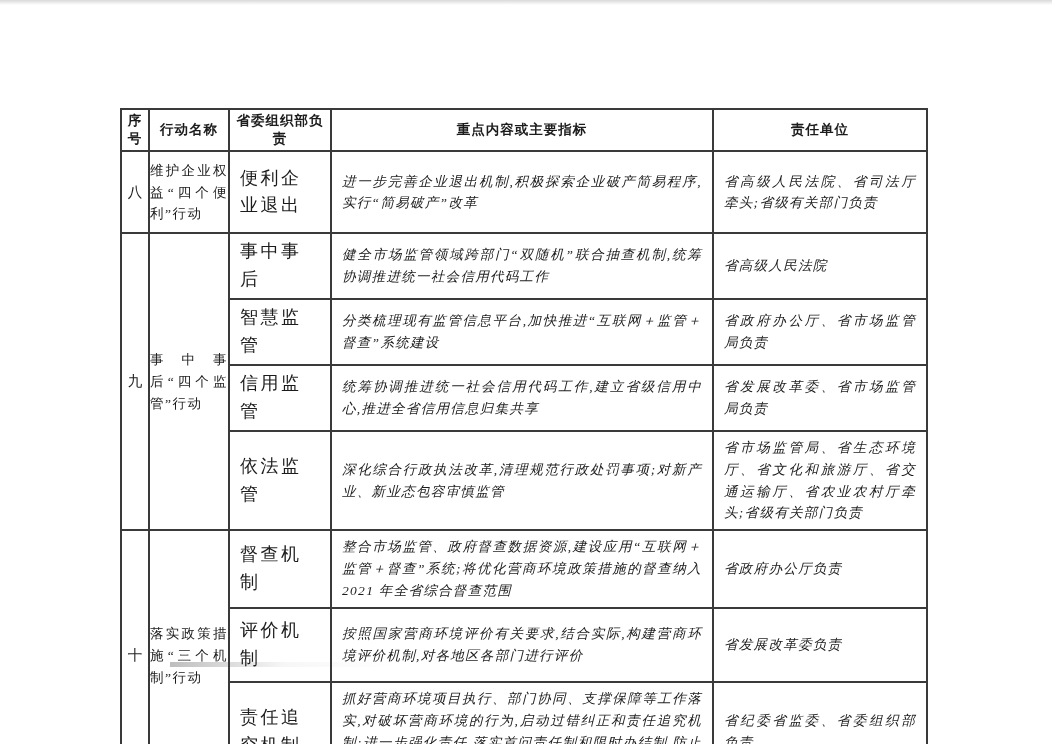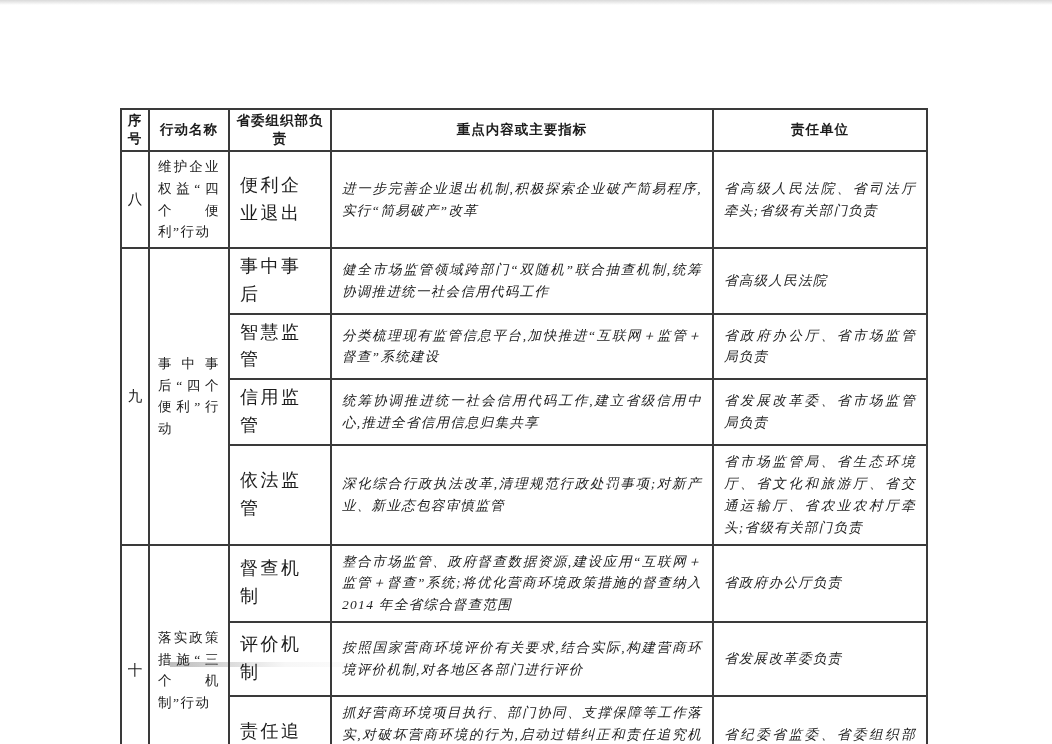--- a/index.html
+++ b/index.html
@@ -56,21 +56,21 @@
   }
   .c-serial {
     text-align: center;
     font-size: 14.5px;
     padding: 2px;
   }
   .c-name {
     font-size: 13.5px;
     letter-spacing: 1.5px;
     line-height: 1.6;
-    padding: 4px 8px;
+    padding: 4px 0;
     text-align: justify;
     text-justify: inter-character;
     margin-top: 48px;
   }
   .c-detail {
     font-size: 18px;
     letter-spacing: 2.5px;
     line-height: 1.55;
     padding: 4px 15px 4px 10px;
   }
@@ -112,21 +112,21 @@
     <tr style="height:82px">
       <td class="c-serial">八</td>
       <td class="c-name">维护企业权益“四个便利”行动</td>
       <td class="c-detail">便利企业退出</td>
       <td class="c-ind">进一步完善企业退出机制,积极探索企业破产简易程序,实行“简易破产”改革</td>
       <td class="c-unit">省高级人民法院、省司法厅牵头;省级有关部门负责</td>
     </tr>
 
     <tr style="height:44px">
       <td class="c-serial" rowspan="4">九</td>
-      <td class="c-name" rowspan="4">事中事后“四个便利”行动</td>
+      <td class="c-name" rowspan="4">事中事后“四个监管”行动</td>
       <td class="c-detail">事中事后</td>
       <td class="c-ind">健全市场监管领域跨部门“双随机”联合抽查机制,统筹协调推进统一社会信用代码工作</td>
       <td class="c-unit">省高级人民法院</td>
     </tr>
     <tr style="height:46px">
       <td class="c-detail">智慧监管</td>
       <td class="c-ind">分类梳理现有监管信息平台,加快推进“互联网＋监管＋督查”系统建设</td>
       <td class="c-unit">省政府办公厅、省市场监管局负责</td>
     </tr>
     <tr style="height:46px">
@@ -137,21 +137,21 @@
     <tr style="height:78px">
       <td class="c-detail">依法监管</td>
       <td class="c-ind">深化综合行政执法改革,清理规范行政处罚事项;对新产业、新业态包容审慎监管</td>
       <td class="c-unit">省市场监管局、省生态环境厅、省文化和旅游厅、省交通运输厅、省农业农村厅牵头;省级有关部门负责</td>
     </tr>
 
     <tr style="height:77px">
       <td class="c-serial" rowspan="3">十</td>
       <td class="c-name" rowspan="3">落实政策措施“三个机制”行动</td>
       <td class="c-detail">督查机制</td>
-      <td class="c-ind">整合市场监管、政府督查数据资源,建设应用“互联网＋监管＋督查”系统;将优化营商环境政策措施的督查纳入 2014 年全省综合督查范围</td>
+      <td class="c-ind">整合市场监管、政府督查数据资源,建设应用“互联网＋监管＋督查”系统;将优化营商环境政策措施的督查纳入 2021 年全省综合督查范围</td>
       <td class="c-unit">省政府办公厅负责</td>
     </tr>
     <tr style="height:74px">
       <td class="c-detail">评价机制</td>
       <td class="c-ind">按照国家营商环境评价有关要求,结合实际,构建营商环境评价机制,对各地区各部门进行评价</td>
       <td class="c-unit">省发展改革委负责</td>
     </tr>
     <tr style="height:79px">
       <td class="c-detail">责任追究机制</td>
       <td class="c-ind">抓好营商环境项目执行、部门协同、支撑保障等工作落实,对破坏营商环境的行为,启动过错纠正和责任追究机制;进一步强化责任,落实首问责任制和限时办结制,防止推诿扯皮、耽误工作</td>

